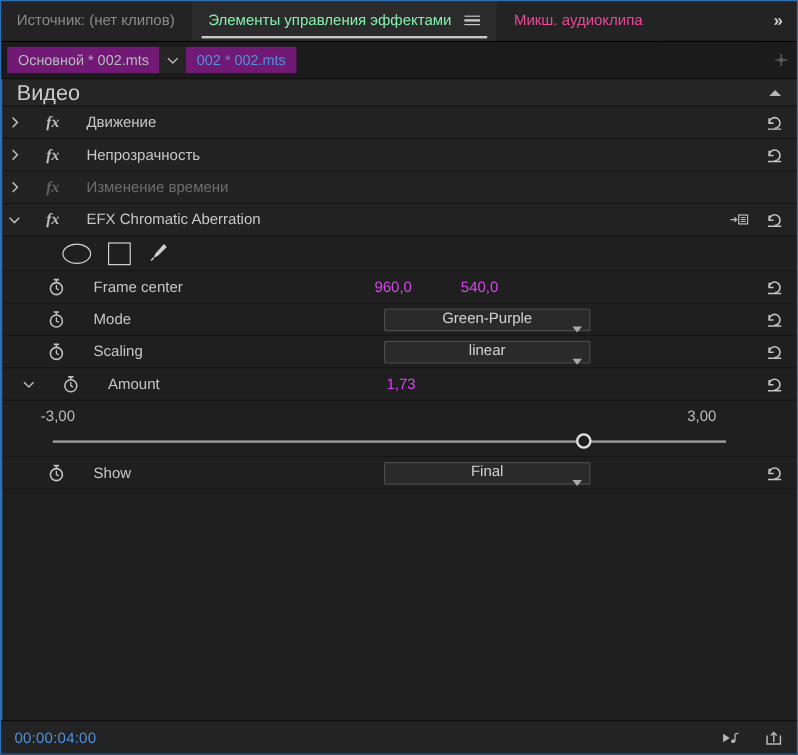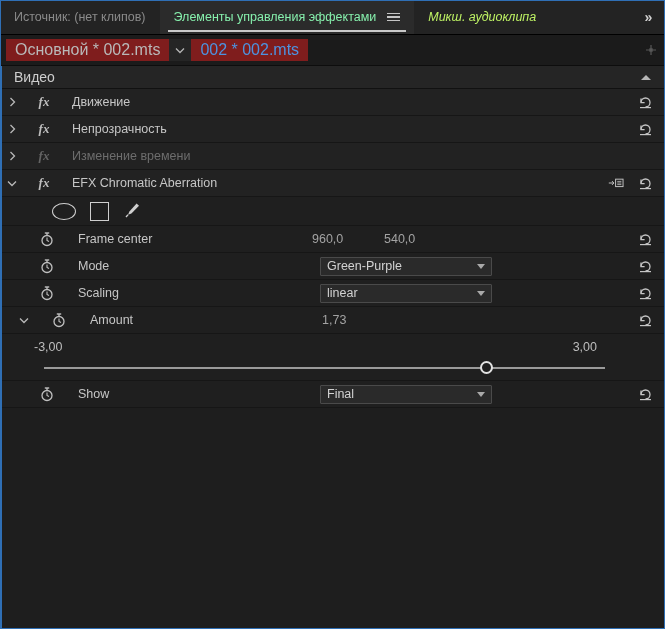--- a/index.html
+++ b/index.html
@@ -54,24 +54,23 @@
     background: #2b2b2b;
   }
   .tab.active::after {
     content: "";
     position: absolute;
     left: 8px; right: 8px; bottom: 2px;
     height: 2px;
     background: #c9c9c9;
   }
   .tab.clipped {
-    color: #bef264;
+    color: #ec4899;
     overflow: hidden;
     max-width: 116px;
-    font-style: italic;
   }
   .tab-menu-icon {
     display: inline-flex;
     flex-direction: column;
     justify-content: center;
     gap: 2px;
     width: 13px;
     margin-left: 11px;
   }
   .tab-menu-icon i {
@@ -102,22 +101,22 @@
     display: flex;
     align-items: center;
     padding: 0 0 0 0;
     flex: none;
   }
   .seq-tab {
     display: flex;
     align-items: center;
     height: 22px;
     padding: 0 9px;
-    font-size: 16px;
-    background: #7f1d1d;
+    font-size: 12px;
+    background: #701a75;
     color: #b9b9b9;
     white-space: nowrap;
   }
   .seq-tab.first { margin-left: 6px; }
   .seq-chevron {
     width: 22px;
     display: flex;
     align-items: center;
     justify-content: center;
     color: #b5b5b5;
@@ -141,21 +140,21 @@
     overflow: hidden;
   }
 
   .group-header {
     height: 22px;
     background: #252525;
     border-bottom: 1px solid #111;
     display: flex;
     align-items: center;
     padding-left: 12px;
-    font-size: 14px;
+    font-size: 18px;
     color: #cdcdcd;
   }
   .group-header .collapse-tri {
     margin-left: auto;
     margin-right: 14px;
     width: 0; height: 0;
     border-left: 5px solid transparent;
     border-right: 5px solid transparent;
     border-bottom: 5px solid #b6b6b6;
   }
@@ -223,21 +222,21 @@
     border: 1.6px solid #cfcfcf;
     border-radius: 50%;
   }
   .mask-rect {
     width: 17px; height: 17px;
     border: 1.6px solid #cfcfcf;
   }
 
   
   .valnum {
-    color: #a3a3a3;
+    color: #d946ef;
     font-size: 12.5px;
     cursor: ew-resize;
   }
   .val-x { position: absolute; left: 310px; }
   .val-y { position: absolute; left: 382px; }
   .val-amount { position: absolute; left: 320px; }
 
   .dropdown {
     position: absolute;
     left: 318px;
@@ -245,20 +244,21 @@
     height: 19px;
     background: #2a2a2a;
     border: 1px solid #4a4a4a;
     border-radius: 1px;
     display: flex;
     align-items: center;
     padding: 0 6px;
     box-sizing: border-box;
     font-size: 12.5px;
     color: #d2d2d2;
+    flex-direction: column;
   }
   .dropdown .dd-caret {
     margin-left: auto;
     width: 0; height: 0;
     border-left: 4.5px solid transparent;
     border-right: 4.5px solid transparent;
     border-top: 5px solid #a9a9a9;
   }
 
   
@@ -602,15 +602,34 @@
             <path d="M3 7.5 a4.5 4.5 0 1 1 4.5 4.5" fill="none" stroke="#c5c5c5" stroke-width="1.3"></path>
             <path d="M3 3.6 L3 7.6 L6.6 7.6" fill="none" stroke="#c5c5c5" stroke-width="1.3"></path>
             <path d="M2 12.6 L13 12.6" stroke="#c5c5c5" stroke-width="1.2"></path>
           </svg>
         </span>
       </span>
     </div>
 
   </div>
 
+  <div class="statusbar">
+    <span class="timecode">00:00:04:00</span>
+    <span class="status-icons">
+      <span class="icon-btn">
+        <svg width="20" height="14" viewBox="0 0 20 14" aria-hidden="true">
+          <path d="M2 2.5 L2 11.5 L9 7 Z" fill="#b8b8b8"></path>
+          <circle cx="12.4" cy="10.3" r="2" fill="#b8b8b8"></circle>
+          <path d="M14.4 10.3 L14.4 3 L18 2" stroke="#b8b8b8" stroke-width="1.3" fill="none"></path>
+        </svg>
+      </span>
+      <span class="icon-btn">
+        <svg width="18" height="15" viewBox="0 0 18 15" aria-hidden="true">
+          <path d="M2.5 4.5 L2.5 12.5 L15 12.5 L15 4.5" fill="none" stroke="#b8b8b8" stroke-width="1.4"></path>
+          <path d="M8.8 11 L8.8 2.2" stroke="#b8b8b8" stroke-width="1.4"></path>
+          <path d="M6 4.6 L8.8 1.8 L11.6 4.6" fill="none" stroke="#b8b8b8" stroke-width="1.4"></path>
+        </svg>
+      </span>
+    </span>
+  </div>
 
   <div class="outer-border"></div>
 </div>
 
 </body></html>

